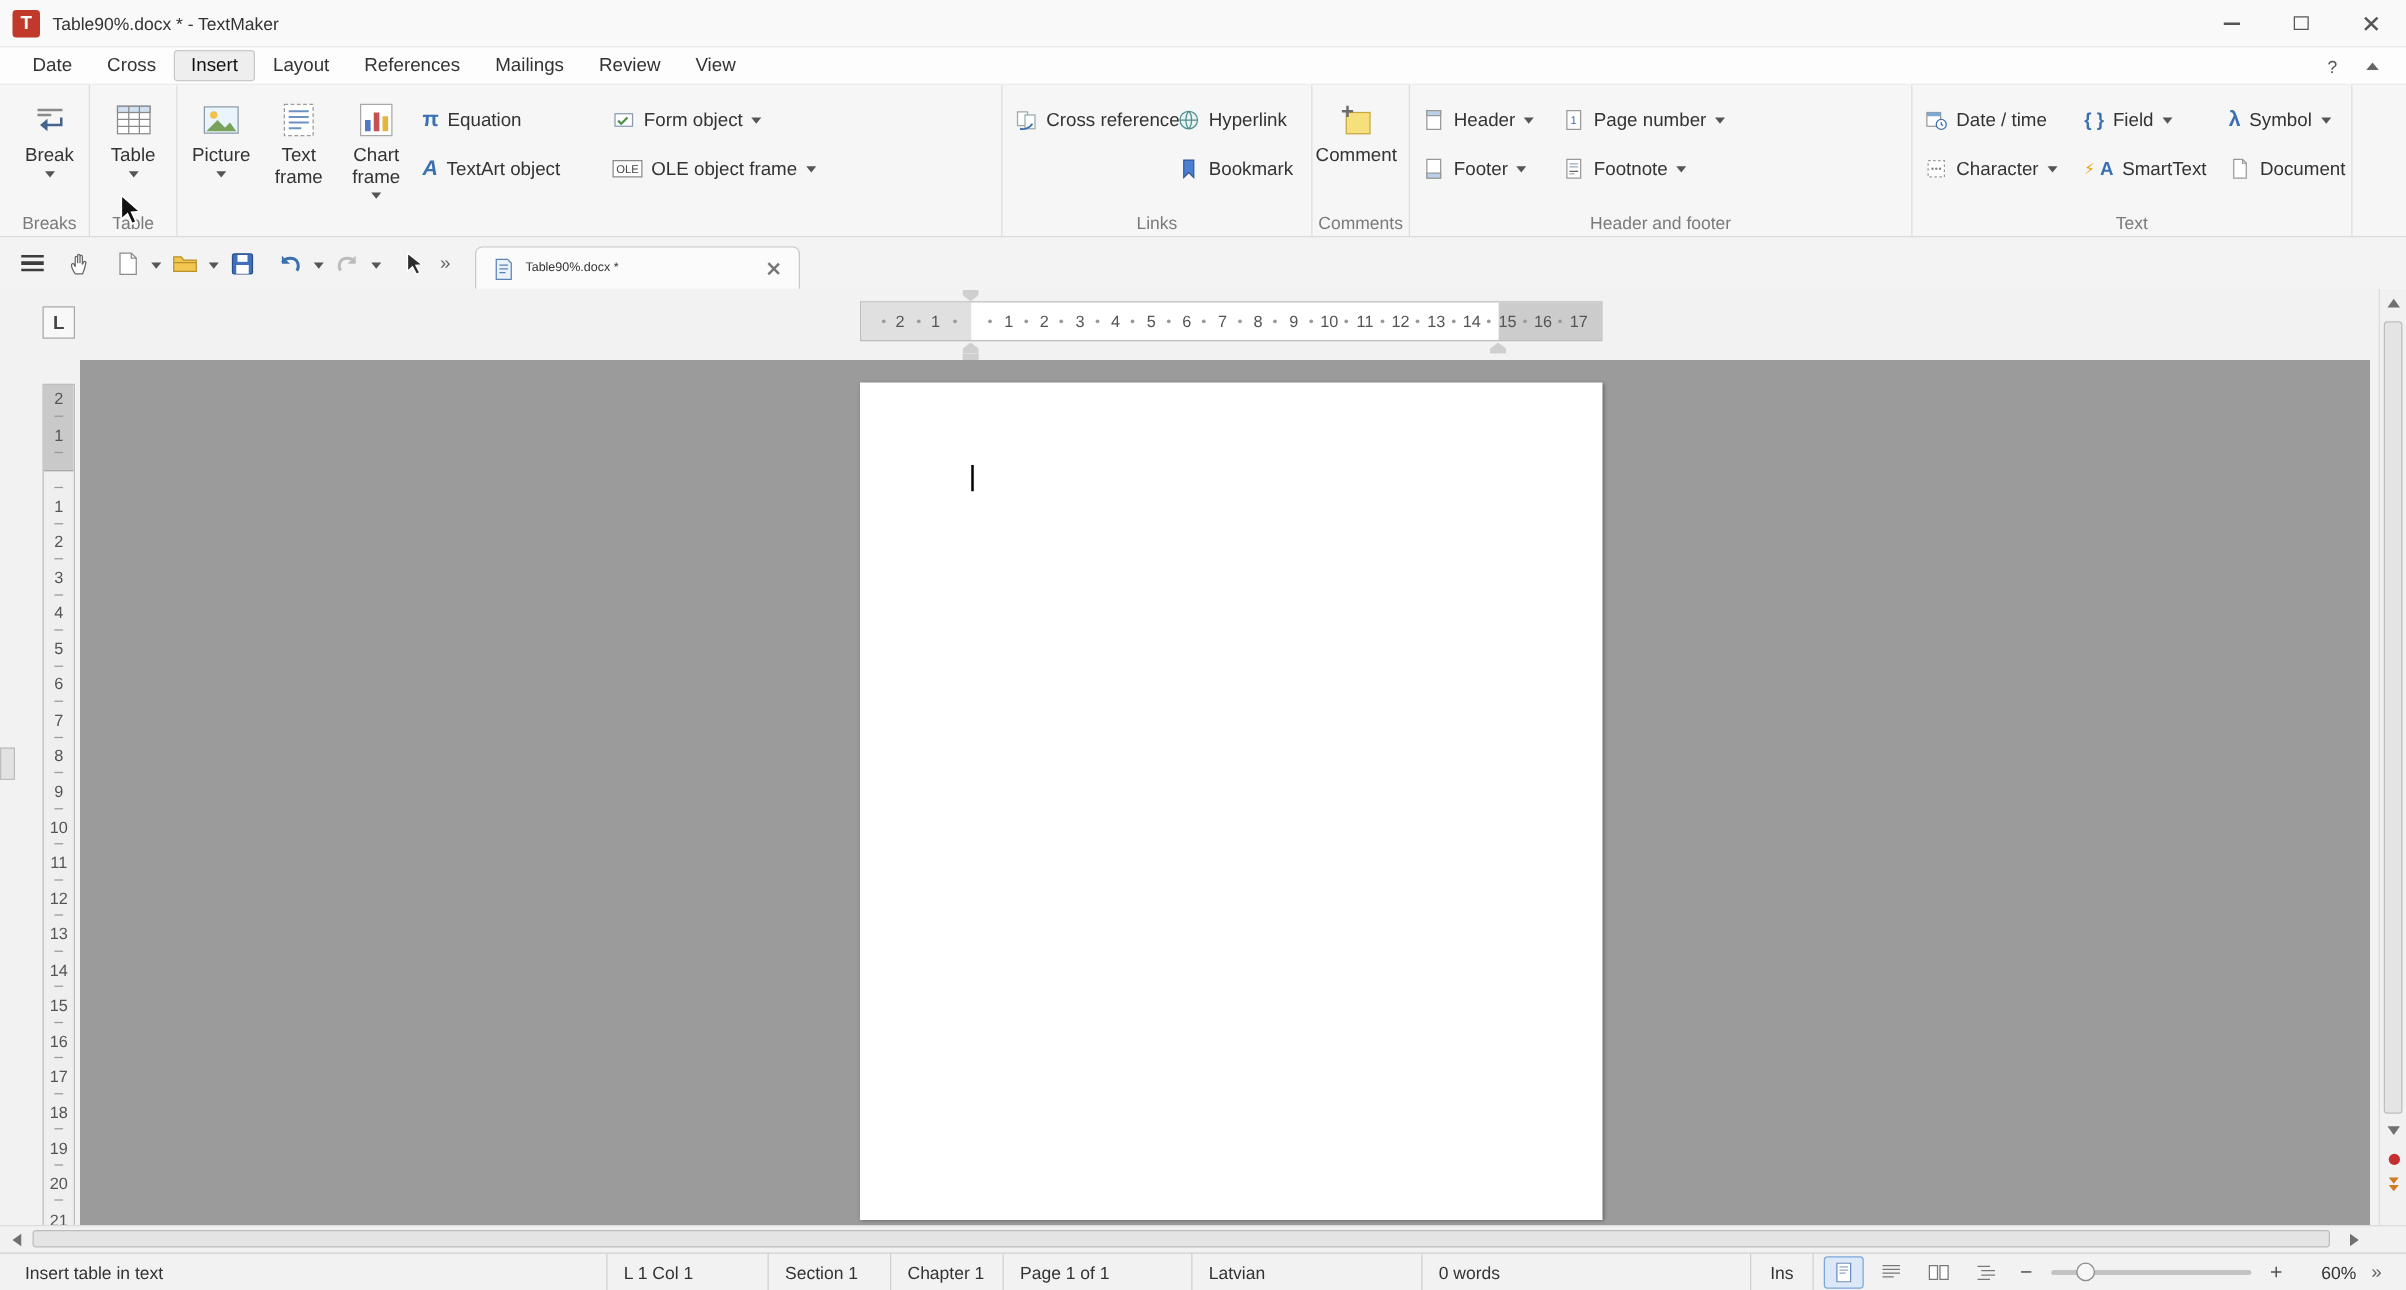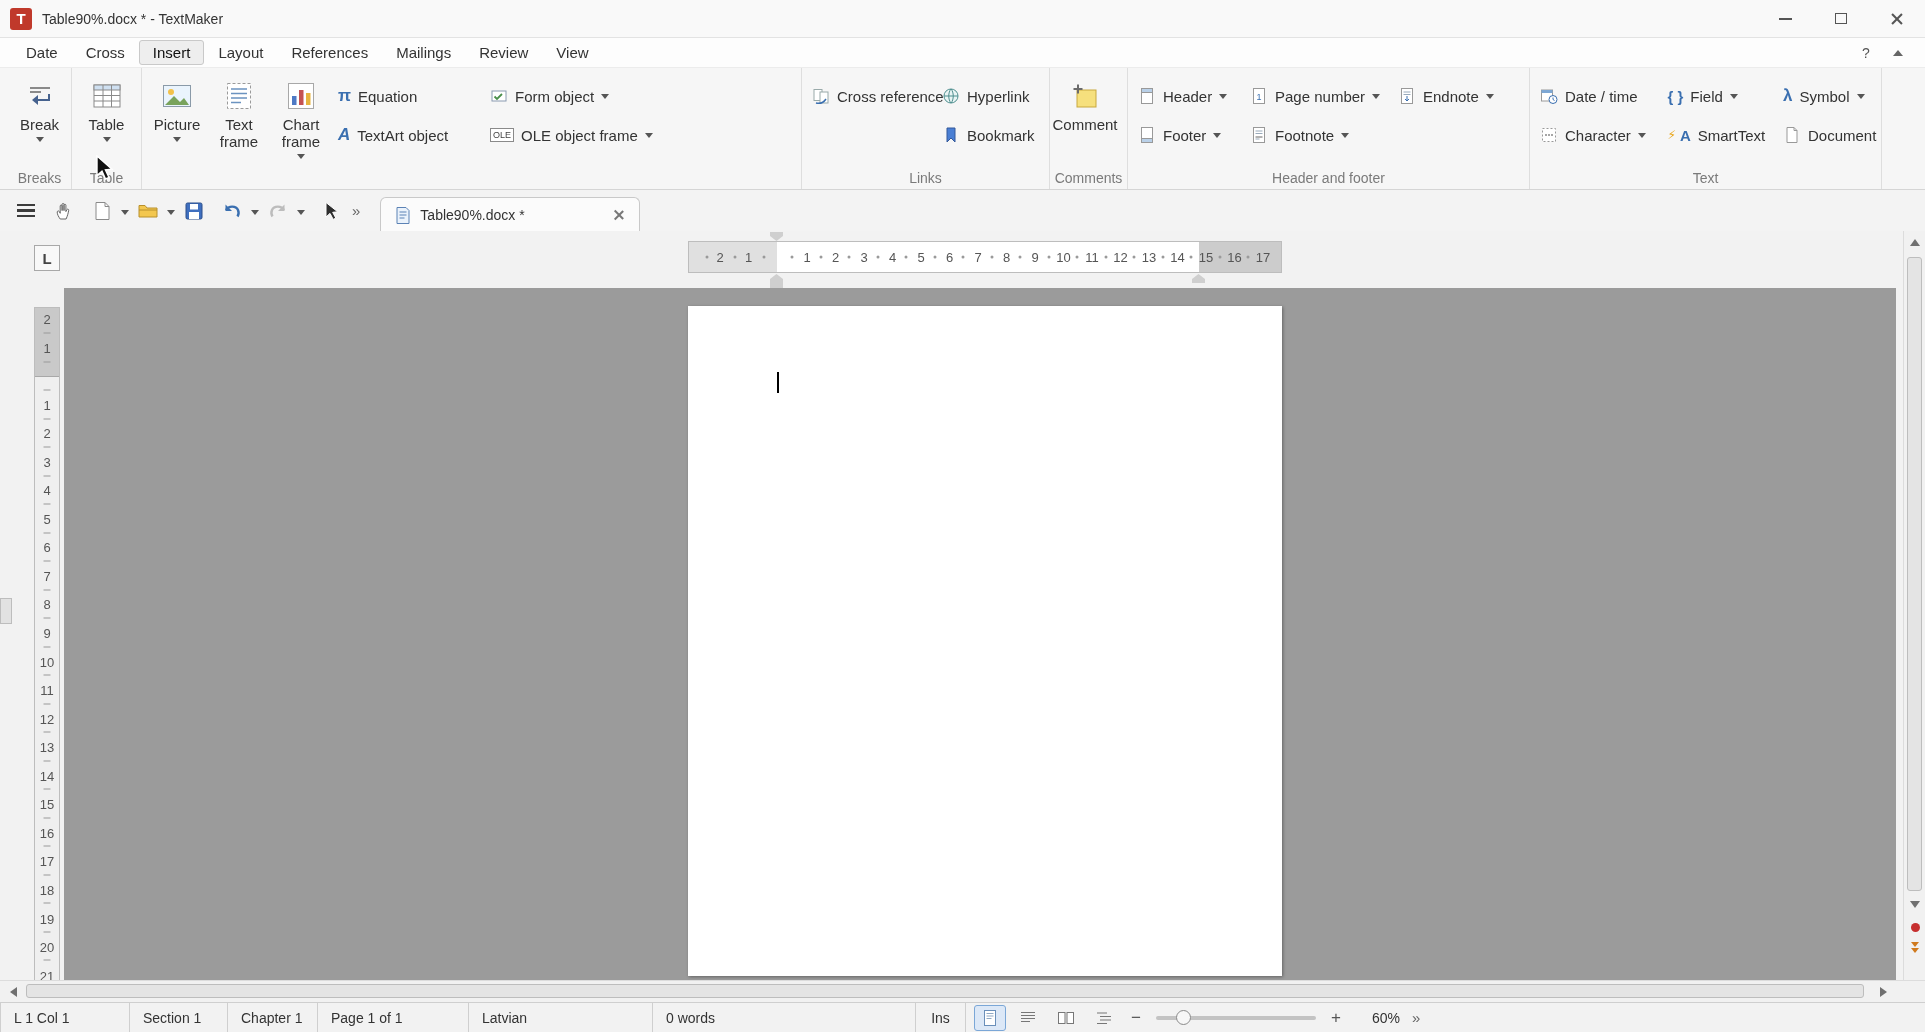--- a/index.html
+++ b/index.html
@@ -53,21 +53,21 @@
   .bolt{color:#e8a10e;font-size:12px;margin-right:-3px}
 
   
   .toolbar{position:absolute;left:0;top:190px;width:100%;height:41px;background:#f3f3f3;display:flex;align-items:center;box-sizing:border-box;padding-left:10px}
   .tool-btn{height:32px;min-width:32px;display:flex;align-items:center;justify-content:center;border-radius:3px}
   .tool-caret{width:14px;height:32px;display:flex;align-items:center;justify-content:center}
   .tool-sep{width:6px}
   .chevrons{font-size:15px;color:#666;padding:0 6px}
   .doc-tab{height:34px;margin-top:7px;margin-left:14px;background:#fbfbfb;border:1px solid #c9c9c9;border-bottom:none;
            border-radius:6px 6px 0 0;display:flex;align-items:center;gap:9px;padding:0 14px;min-width:230px}
-  .doc-tab .tab-label{font-size:14px;color:#333}
+  .doc-tab .tab-label{font-size:10px;color:#333}
   .tab-close{position:relative;width:12px;height:12px;margin-left:auto}
   .tab-close::before,.tab-close::after{content:"";position:absolute;left:5px;top:0;width:1.5px;height:12px;background:#777}
   .tab-close::before{transform:rotate(45deg)}.tab-close::after{transform:rotate(-45deg)}
   .hamburger{width:18px;height:13px;display:flex;flex-direction:column;justify-content:space-between}
   .hamburger i{height:2.4px;background:#3c3c3c;display:block}
 
   
   .workarea{position:absolute;left:0;top:231px;width:100%;height:749px;background:#f2f2f2;overflow:hidden}
   .tab-selector{position:absolute;left:34px;top:14px;width:26px;height:26px;background:#f8f8f8;border:1px solid #a8a8a8;
                 box-sizing:border-box;display:flex;align-items:center;justify-content:center;font-size:15px;font-weight:bold;color:#444}
@@ -355,33 +355,20 @@
         </div>
         <div class="small-btn">
           <span class="gi">
             <svg width="18" height="18" viewBox="0 0 18 18">
                 <rect x="3.5" y="1.5" width="11" height="15" fill="#fff" stroke="#999"></rect>
                 <path d="M5.5 5h7M5.5 7.5h7M5.5 13h4" stroke="#9ab"></path>
                 <path d="M5.5 11h7" stroke="#666"></path>
               </svg>
           </span>
           <span>Footnote</span>
-          <span class="caret"></span>
-        </div>
-      </div>
-      <div class="col" style="width:110px">
-        <div class="small-btn">
-          <span class="gi">
-            <svg width="18" height="18" viewBox="0 0 18 18">
-                <rect x="3.5" y="1.5" width="11" height="15" fill="#fff" stroke="#999"></rect>
-                <path d="M5.5 5h7M5.5 7.5h7" stroke="#9ab"></path>
-                <path d="M9 9v5M9 14l-2-2M9 14l2-2" stroke="#3a6fb0" fill="none"></path>
-              </svg>
-          </span>
-          <span>Endnote</span>
           <span class="caret"></span>
         </div>
       </div>
     </div>
     <div class="rgroup-label">Header and footer</div>
   </div>
 
   <div class="rgroup g-text">
     <div class="rgroup-content">
       <div class="col" style="width:128px">
@@ -674,20 +661,21 @@
   <div class="hsb-btn" style="left:2px">
       <span class="tri-left"></span>
     </div>
   <div class="h-thumb"></div>
   <div class="hsb-btn" style="left:1872px">
       <span class="tri-right"></span>
     </div>
 </div>
 
 <div class="statusbar">
+  <div class="sb-hint">Insert table in text</div>
   <div class="sb-cell c-pos">L 1 Col 1</div>
   <div class="sb-cell c-sec">Section 1</div>
   <div class="sb-cell c-chap">Chapter 1</div>
   <div class="sb-cell c-page">Page 1 of 1</div>
   <div class="sb-cell c-lang">Latvian</div>
   <div class="sb-cell c-words">0 words</div>
   <div class="sb-cell c-ins">Ins</div>
   <div class="sb-right">
     <div class="view-btn selected">
       <svg width="18" height="16" viewBox="0 0 18 16">

